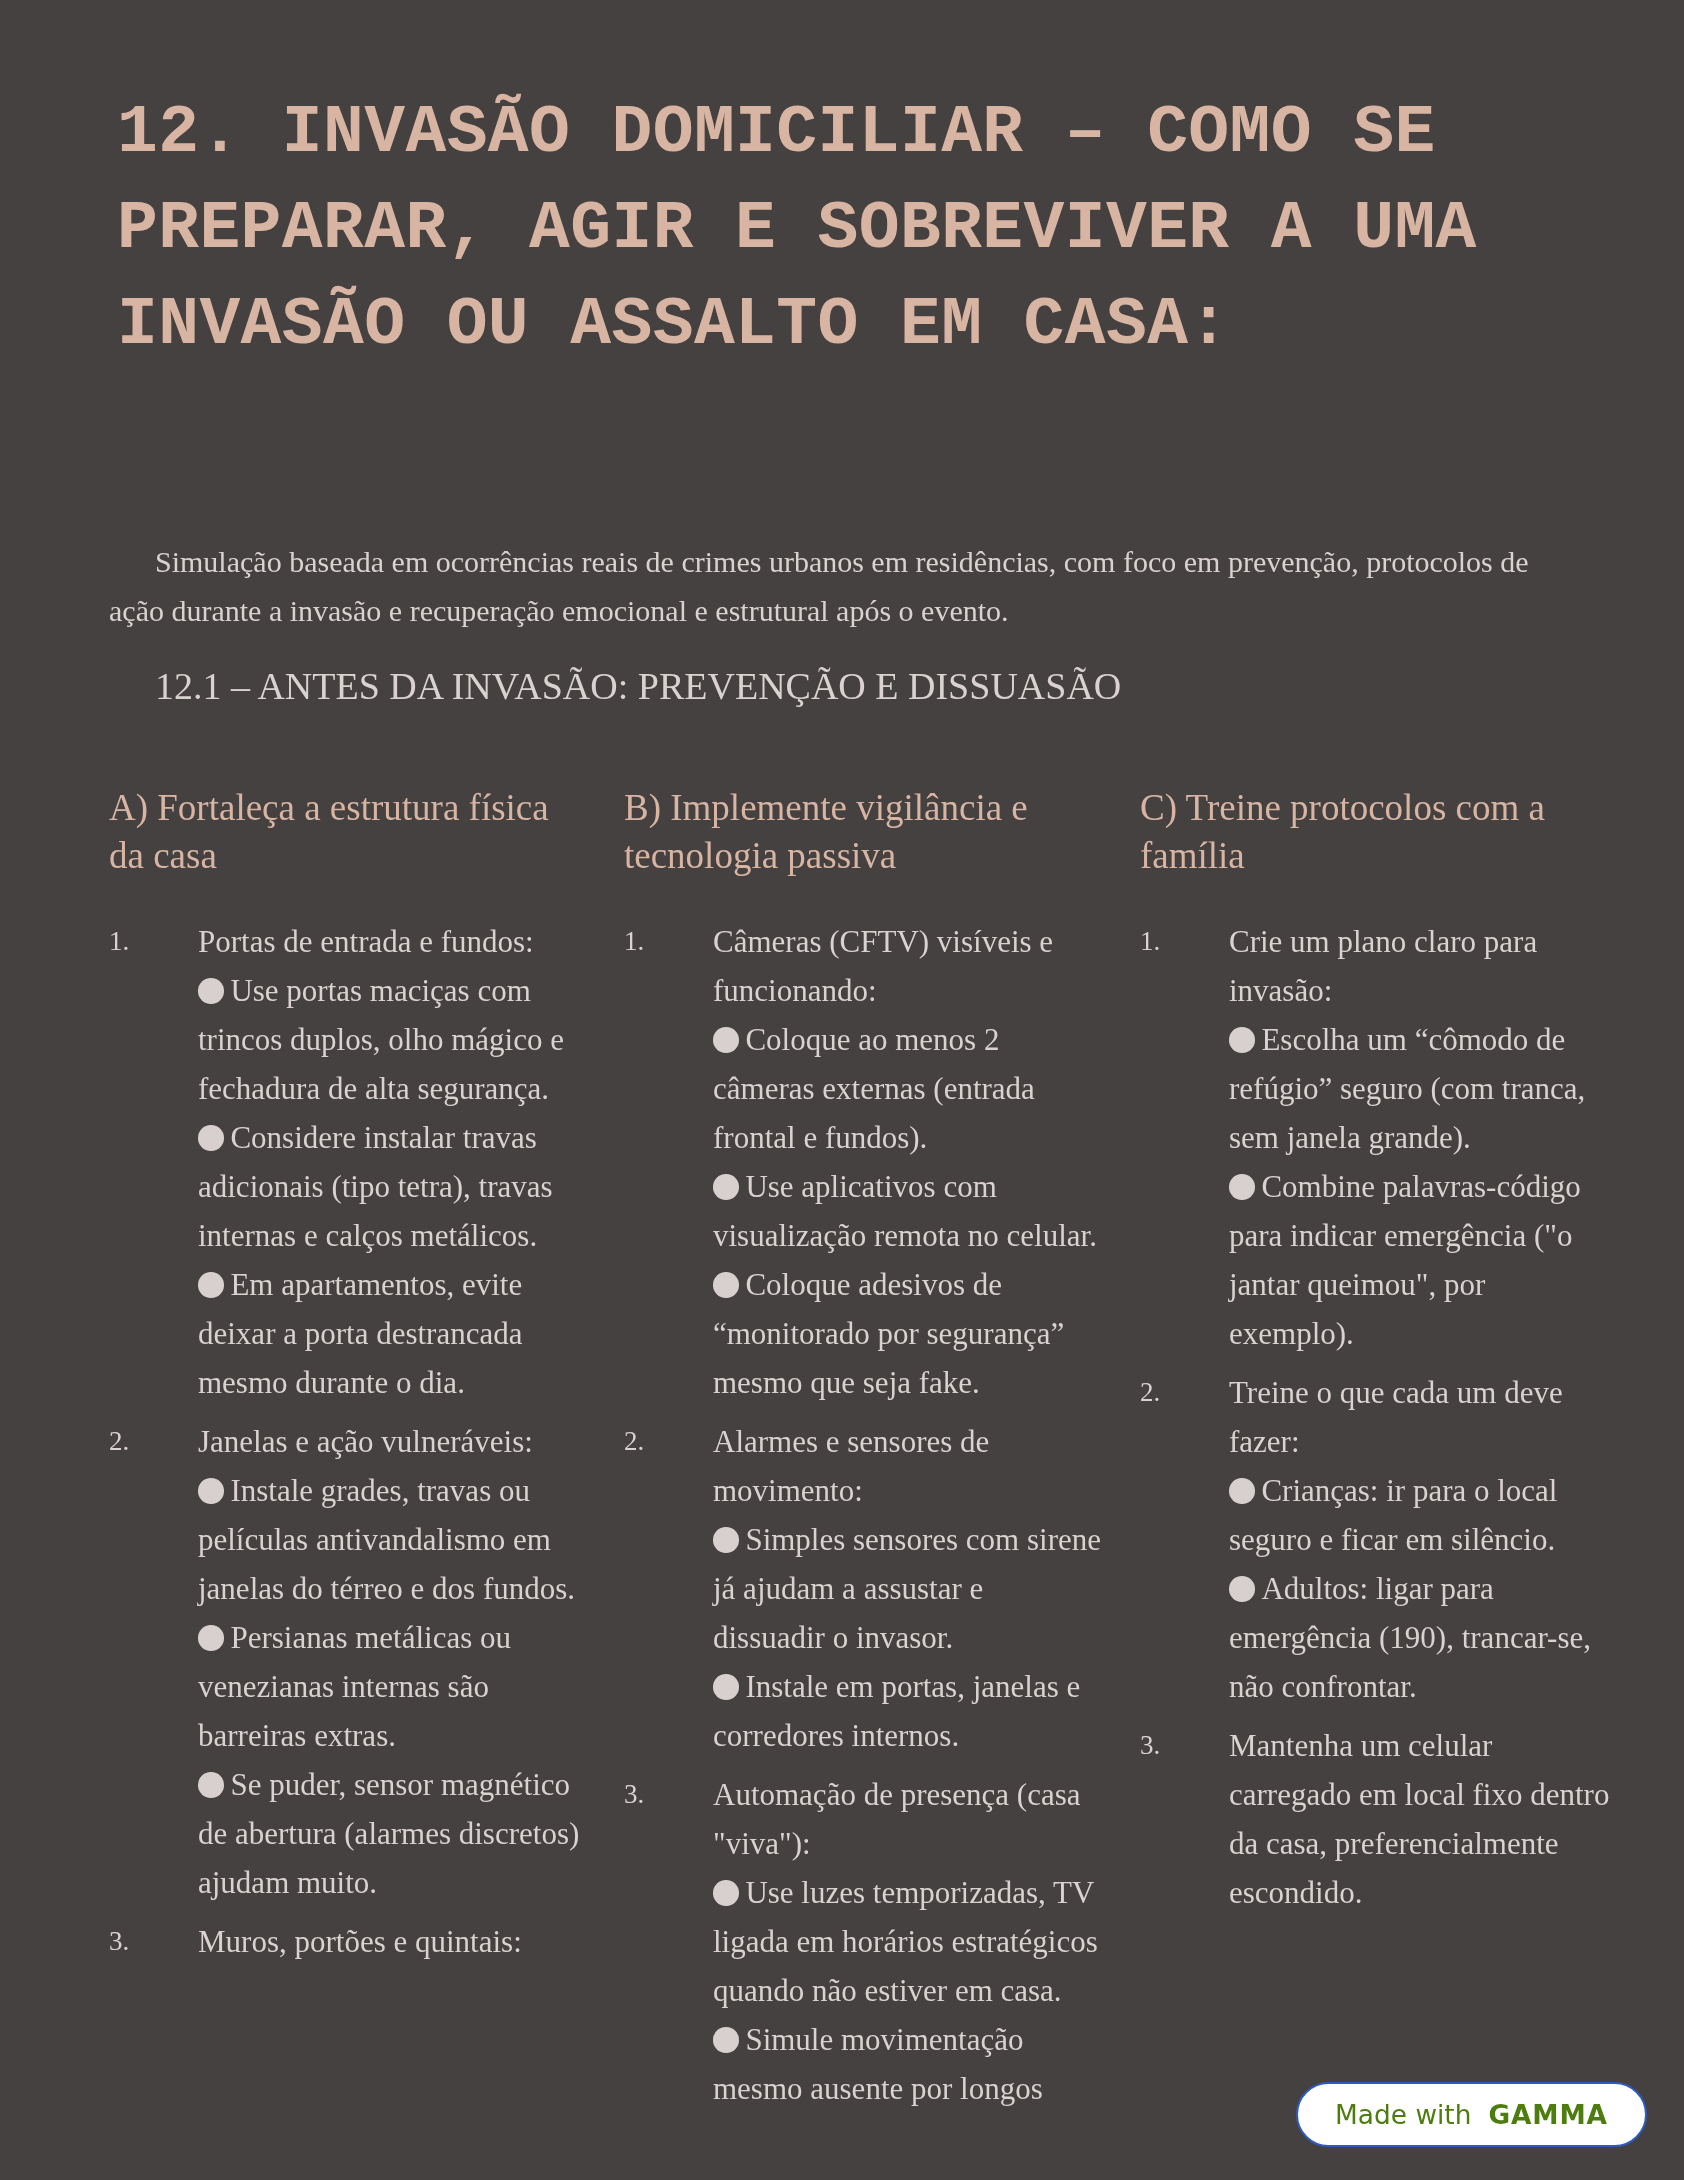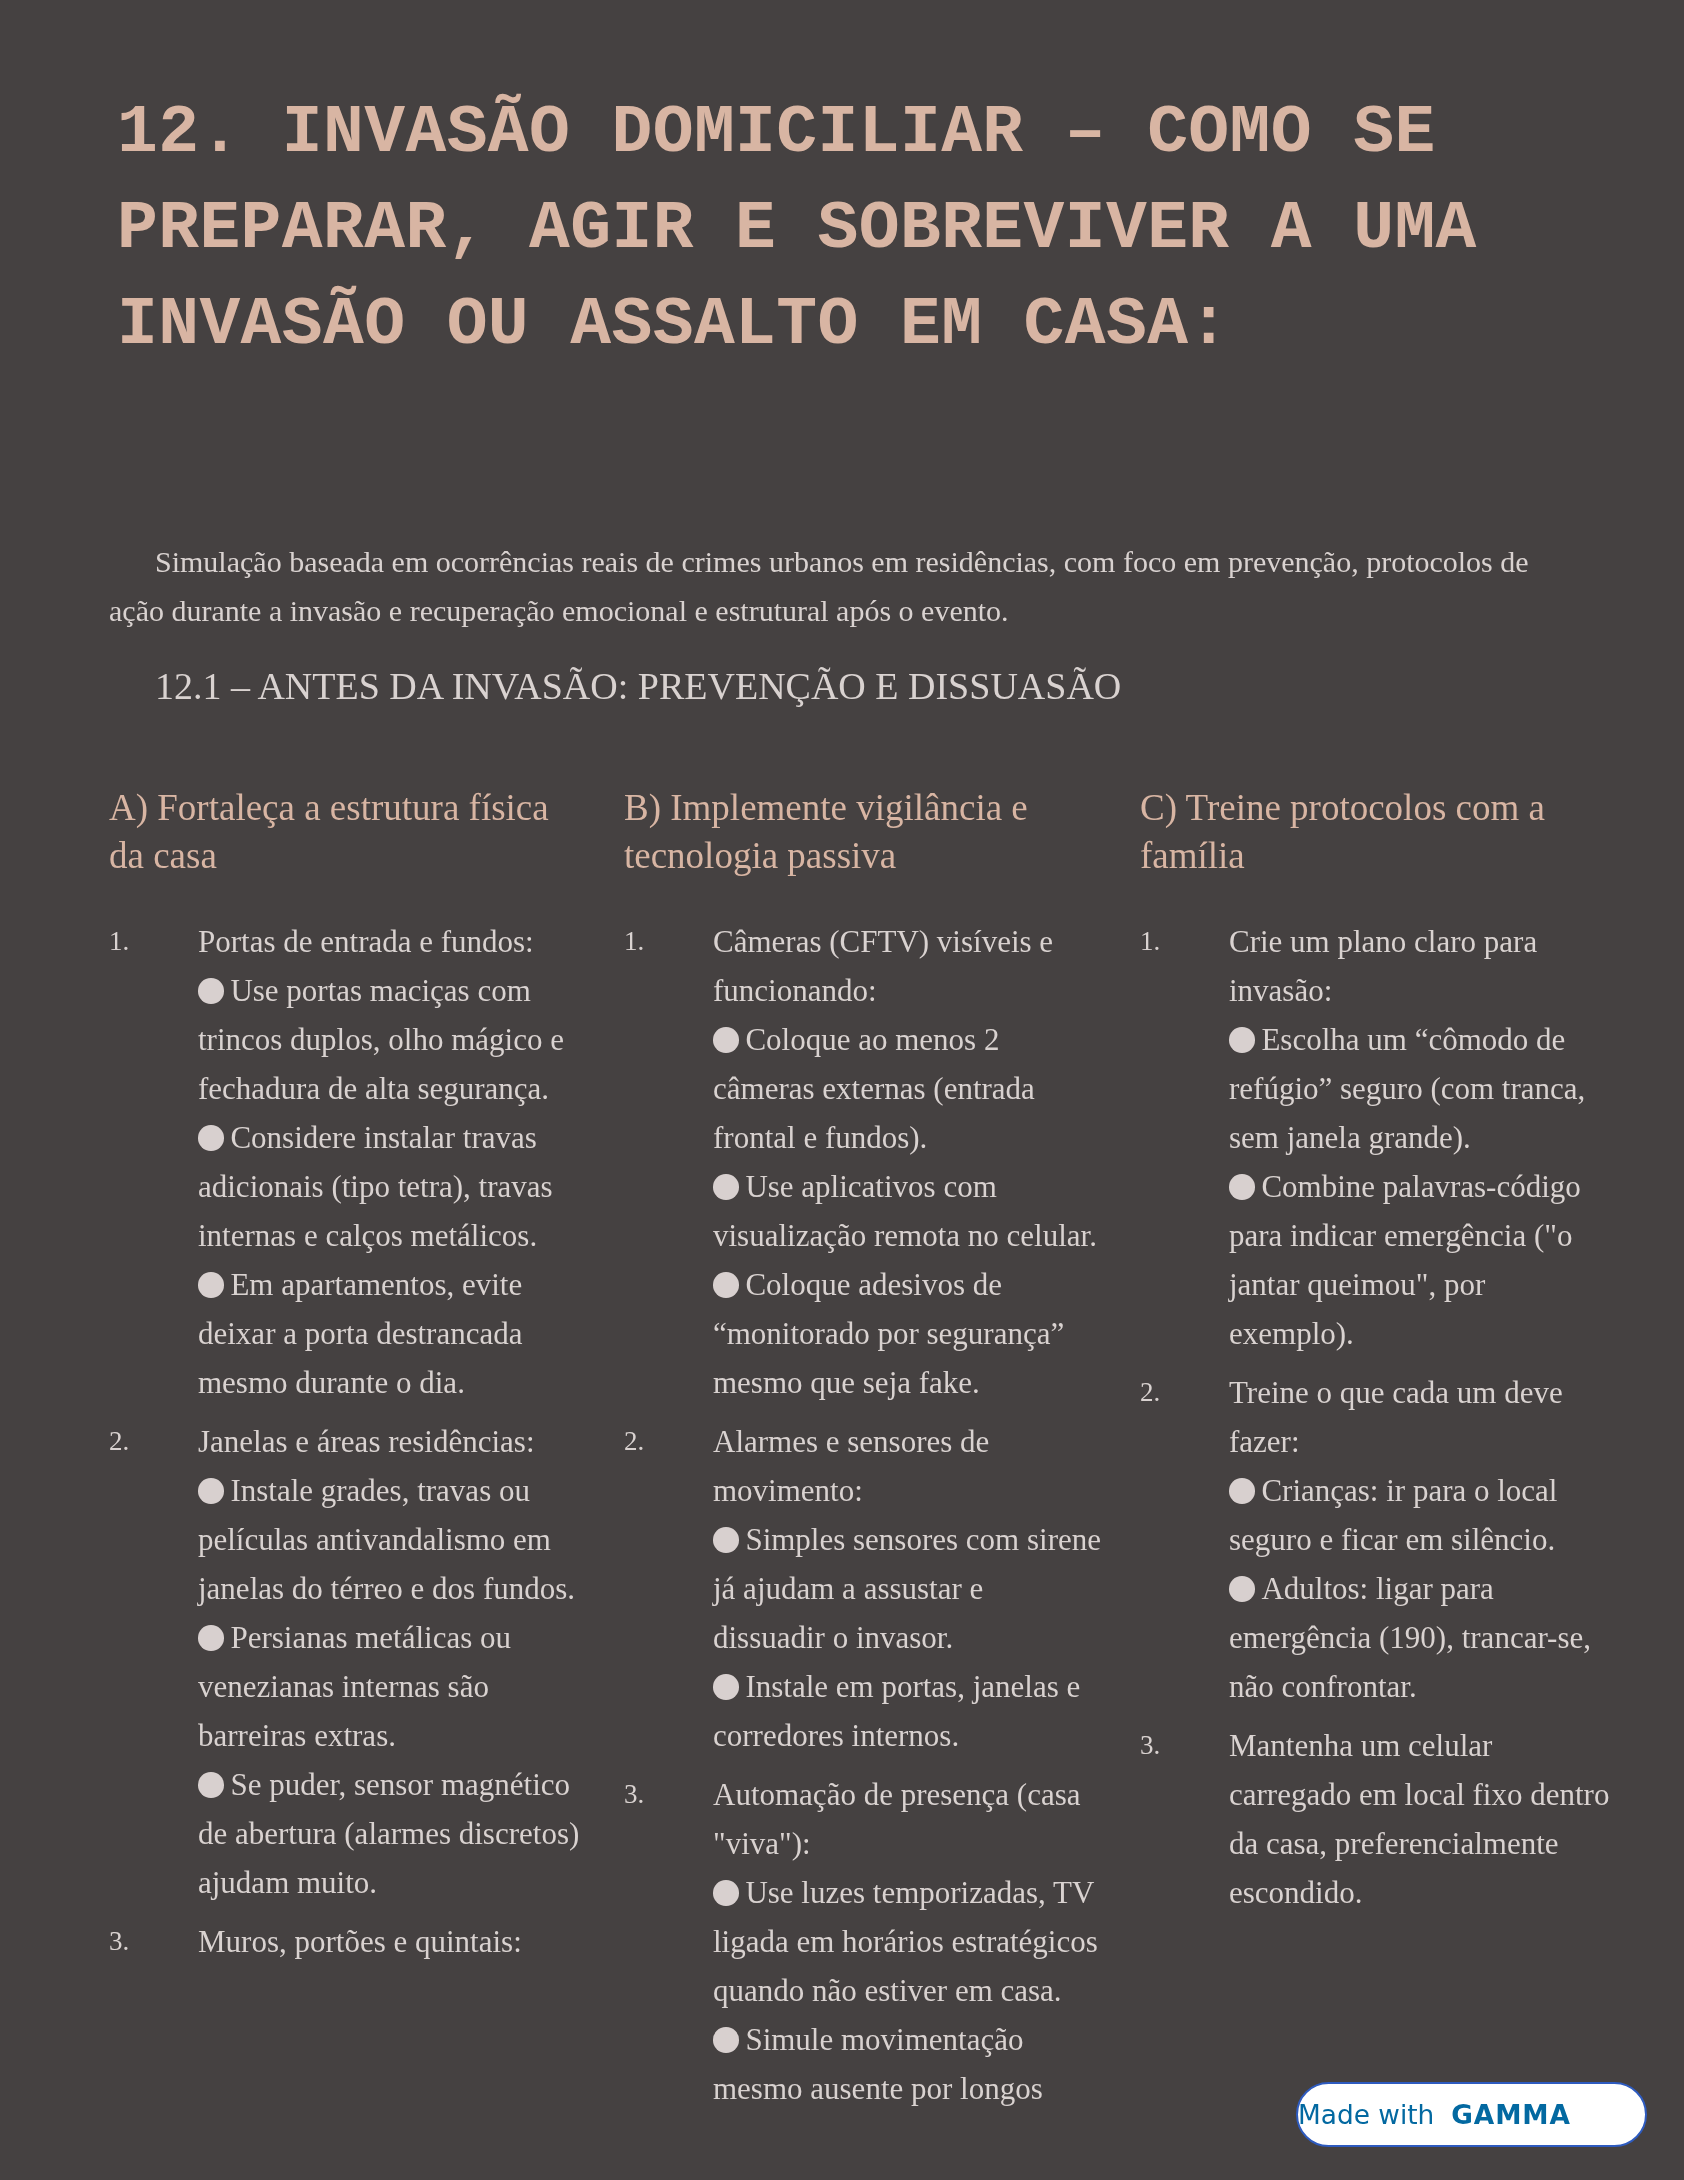--- a/index.html
+++ b/index.html
@@ -41,22 +41,22 @@
   }
   .col ol { list-style: none; margin: 37px 0 0 0; padding: 0; }
   .col li { position: relative; padding-left: 49px; margin-bottom: 10.2px;
     font-family: "Liberation Serif", serif; font-size: 31px; line-height: 49px; color: #d9d2d0; }
   .num { position: absolute; left: 0; top: 0; font-size: 27px; }
   .line { display: block; margin-left: 40px; }
   .dot { display: inline-block; width: 25.6px; height: 25.6px; border-radius: 50%; background: #d8d0cf; vertical-align: -2.6px; margin-right: 6.8px; }
   .badge {
     position: absolute; left: 1296px; top: 2082px; width: 351px; height: 65px;
     background: #ffffff; border: 2.6px solid #2e5bbf; border-radius: 34px; box-sizing: border-box;
-    display: flex; align-items: center; 
-    font-family: "DejaVu Sans", sans-serif; font-size: 26.4px; color: #0369a1;
+    display: flex; align-items: center; justify-content: center;
+    font-family: "DejaVu Sans", sans-serif; font-size: 26.4px; color: #4d7c0f;
   }
   .badge .brand { font-weight: bold; letter-spacing: 0.9px; margin-left: 17px; }
 </style>
 </head>
 <body>
 
 <div class="page">
   <h1 class="title">12. INVASÃO DOMICILIAR – COMO SE PREPARAR, AGIR E SOBREVIVER A UMA INVASÃO OU ASSALTO EM CASA:</h1>
   <p class="intro">Simulação baseada em ocorrências reais de crimes urbanos em residências, com foco em prevenção, protocolos de ação durante a invasão e recuperação emocional e estrutural após o evento.</p>
   <div class="subhead">12.1 – ANTES DA INVASÃO: PREVENÇÃO E DISSUASÃO</div>
@@ -67,21 +67,21 @@
       <ol>
           <li>
             <span class="num">1.</span>
             <span class="line">Portas de entrada e fundos:</span>
             <span class="line"><span class="dot"></span><span>Use portas maciças com trincos duplos, olho mágico e fechadura de alta segurança.</span></span>
             <span class="line"><span class="dot"></span><span>Considere instalar travas adicionais (tipo tetra), travas internas e calços metálicos.</span></span>
             <span class="line"><span class="dot"></span><span>Em apartamentos, evite deixar a porta destrancada mesmo durante o dia.</span></span>
           </li>
           <li>
             <span class="num">2.</span>
-            <span class="line">Janelas e áreas residências:</span>
+            <span class="line">Janelas e ação vulneráveis:</span>
             <span class="line"><span class="dot"></span><span>Instale grades, travas ou películas antivandalismo em janelas do térreo e dos fundos.</span></span>
             <span class="line"><span class="dot"></span><span>Persianas metálicas ou venezianas internas são barreiras extras.</span></span>
             <span class="line"><span class="dot"></span><span>Se puder, sensor magnético de abertura (alarmes discretos) ajudam muito.</span></span>
           </li>
           <li>
             <span class="num">3.</span>
             <span class="line">Muros, portões e quintais:</span>
           </li>
         </ol>
     </div>

